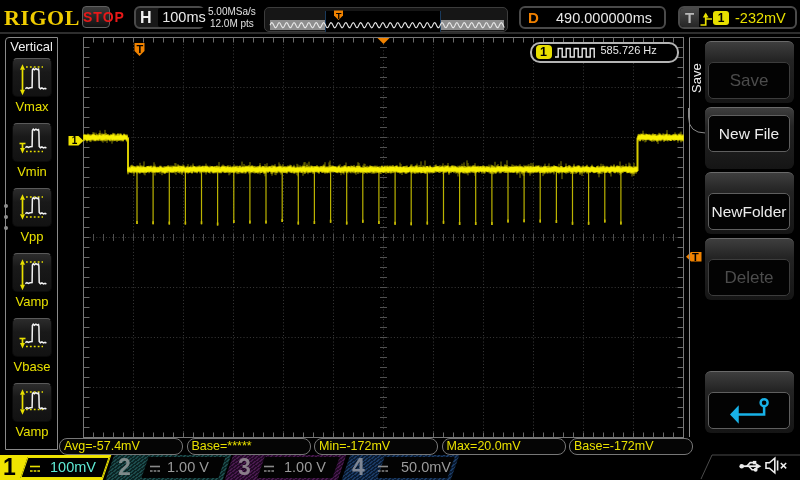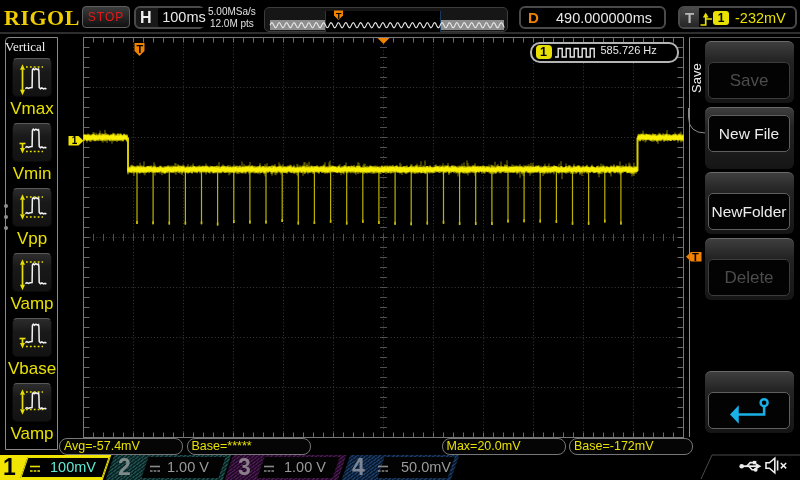--- a/index.html
+++ b/index.html
@@ -3,23 +3,23 @@
 <style>
 * { margin:0; padding:0; box-sizing:border-box; }
 html,body { width:800px; height:480px; background:#000; overflow:hidden;
   font-family:"Liberation Sans", sans-serif; }
 #scr { position:absolute; left:0; top:0; width:800px; height:480px; background:#000; }
 .abs { position:absolute; }
 
 
 #logo { left:4px; top:5px; font-family:"Liberation Serif", serif; font-weight:bold;
   font-size:22px; color:#f0cc00; letter-spacing:0.5px; }
-#stopbtn { left:82px; top:6px; width:48px; height:22px; border-radius:4px;
+#stopbtn { left:82px; top:6px; width:28px; height:22px; border-radius:4px;
   border:1px solid #606060; background:linear-gradient(#3c3c3c,#101010);
-  color:#e81818; font-weight:normal; font-size:12px; text-align:center; line-height:20px;
+  color:#e81818; font-weight:bold; font-size:14px; text-align:center; line-height:20px;
   letter-spacing:1px; }
 #hbox { left:134px; top:6px; width:71px; height:23px; border-radius:6px;
   border:2px solid #4a4a4a; background:#181818; }
 #hbox .h { position:absolute; left:4px; top:1px; color:#f0f0f0; font-weight:bold; font-size:16px; }
 #hbox .val { position:absolute; left:15px; top:0px; width:52px; height:19px; background:#000;
   border-radius:2px; color:#e8e8e8; font-size:14.5px; text-align:center; line-height:19px;margin-left:7px; }
 #rates { left:208px; top:6px; color:#e0e0e0; font-size:10px; line-height:11.5px;text-align:center; }
 #prev { left:264px; top:7px; width:244px; height:25px; border-radius:5px;
   border:1px solid #3c3c3c; background:#161616; }
 #prev .grey { position:absolute; left:5px; top:12px; width:234px; height:10px; background:#8e8e8e; }
@@ -34,25 +34,25 @@
 #tbox .t { position:absolute; left:5px; top:1px; color:#b8b8b8; font-weight:bold; font-size:15px; }
 #tbox .n1 { position:absolute; left:33px; top:3px; width:16px; height:14px; background:#e8e000;
   border-radius:3px; color:#000; font-weight:bold; font-size:12px; text-align:center; line-height:14px; }
 #tbox .tv { position:absolute; left:55px; top:2px; color:#e8e000; font-size:14.5px; }
 #topsep { left:0; top:32px; width:800px; height:1.5px; background:#2e2e2e; }
 
 
 #lmenu { left:5px; top:37px; width:53px; height:413px;
   border-left:1px solid #8a8a8a; border-top:1px solid #8a8a8a; border-right:1px solid #8a8a8a;
   border-bottom:1px solid #8a8a8a; border-radius:4px 0 0 0; background:#000; }
-#ltitle { left:5px; top:39px; width:53px; color:#f0f0f0; font-size:13px;font-family:Liberation Serif, serif; }
+#ltitle { left:5px; top:39px; width:53px; text-align:center; color:#f0f0f0; font-size:13px; }
 .lbtn { position:absolute; left:12px; width:40px; height:39px; border-radius:5px;
   background:linear-gradient(#2c2c2c,#191919 35%,#121212); border:1px solid #0a0a0a;
   border-top:1px solid #5a5a5a; }
-.llab { position:absolute; left:2px; width:60px; text-align:center; color:#e8e000; font-size:17px; }
+.llab { position:absolute; left:2px; width:60px; text-align:center; color:#e8e000; font-size:13px; }
 .dot { position:absolute; left:4px; width:4px; height:4px; border-radius:2px; background:#909090; }
 
 
 #rborder { left:688.5px; top:37px; width:1px; height:400px; background:#8a8a8a; }
 #rtop { left:688.5px; top:37px; width:111px; height:1px; background:#555; }
 #rtitle { left:689px; top:58px; width:14px; height:40px; color:#f0f0f0; font-size:13px;
   writing-mode:vertical-rl; transform:rotate(180deg); text-align:center; }
 .rcont { position:absolute; left:705px; width:89px; height:62px; border-radius:6px;
   background:linear-gradient(#3e3e3e,#242424 30%,#151515); border-top:1px solid #6a6a6a; }
 .rbtn { position:absolute; left:708px; width:82px; height:37px; border-radius:5px;
@@ -229,20 +229,21 @@
     <div class="rbtn en" style="top:391.5px">
       <svg width="82" height="37" viewBox="0 0 82 37">
         <path d="M28 22.5H56.5V14" stroke="#18b2e8" stroke-width="2.6" fill="none"></path>
         <path d="M21.5 22.5l9-9.5v19z" fill="#18b2e8"></path>
         <circle cx="56.5" cy="10.5" r="3.6" stroke="#18b2e8" stroke-width="2.5" fill="none"></circle>
       </svg>
     </div>
 
 <div class="pill" style="left:59px">Avg=-57.4mV</div>
     <div class="pill" style="left:186.5px">Base=*****</div>
+    <div class="pill" style="left:314px">Min=-172mV</div>
     <div class="pill" style="left:441.5px">Max=20.0mV</div>
     <div class="pill" style="left:569px">Base=-172mV</div>
 
 <div class="zone z1"></div>
 <div class="zone z2"></div>
 <div class="zone z3"></div>
 <div class="zone z4"></div>
 <div class="ibox" style="left:24px;width:82px;border:1px solid #e8e000;background:#000;"></div>
 <div class="ibox" style="left:145px;width:77px;"></div>
 <div class="ibox" style="left:261px;width:75px;"></div>

